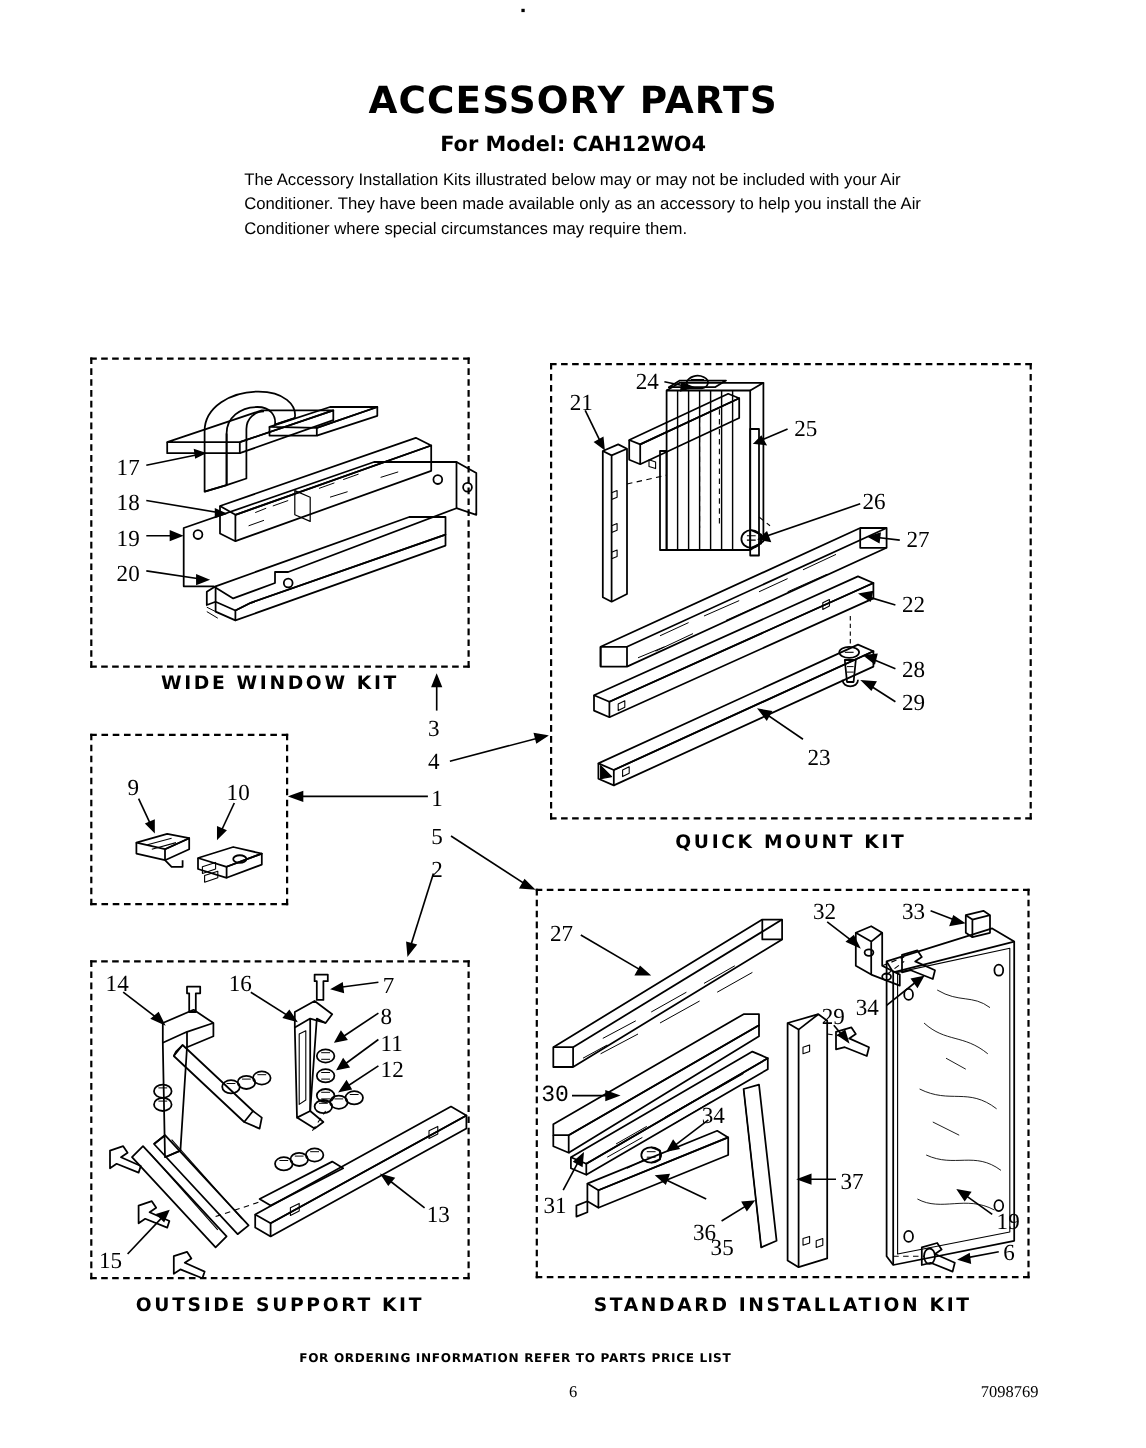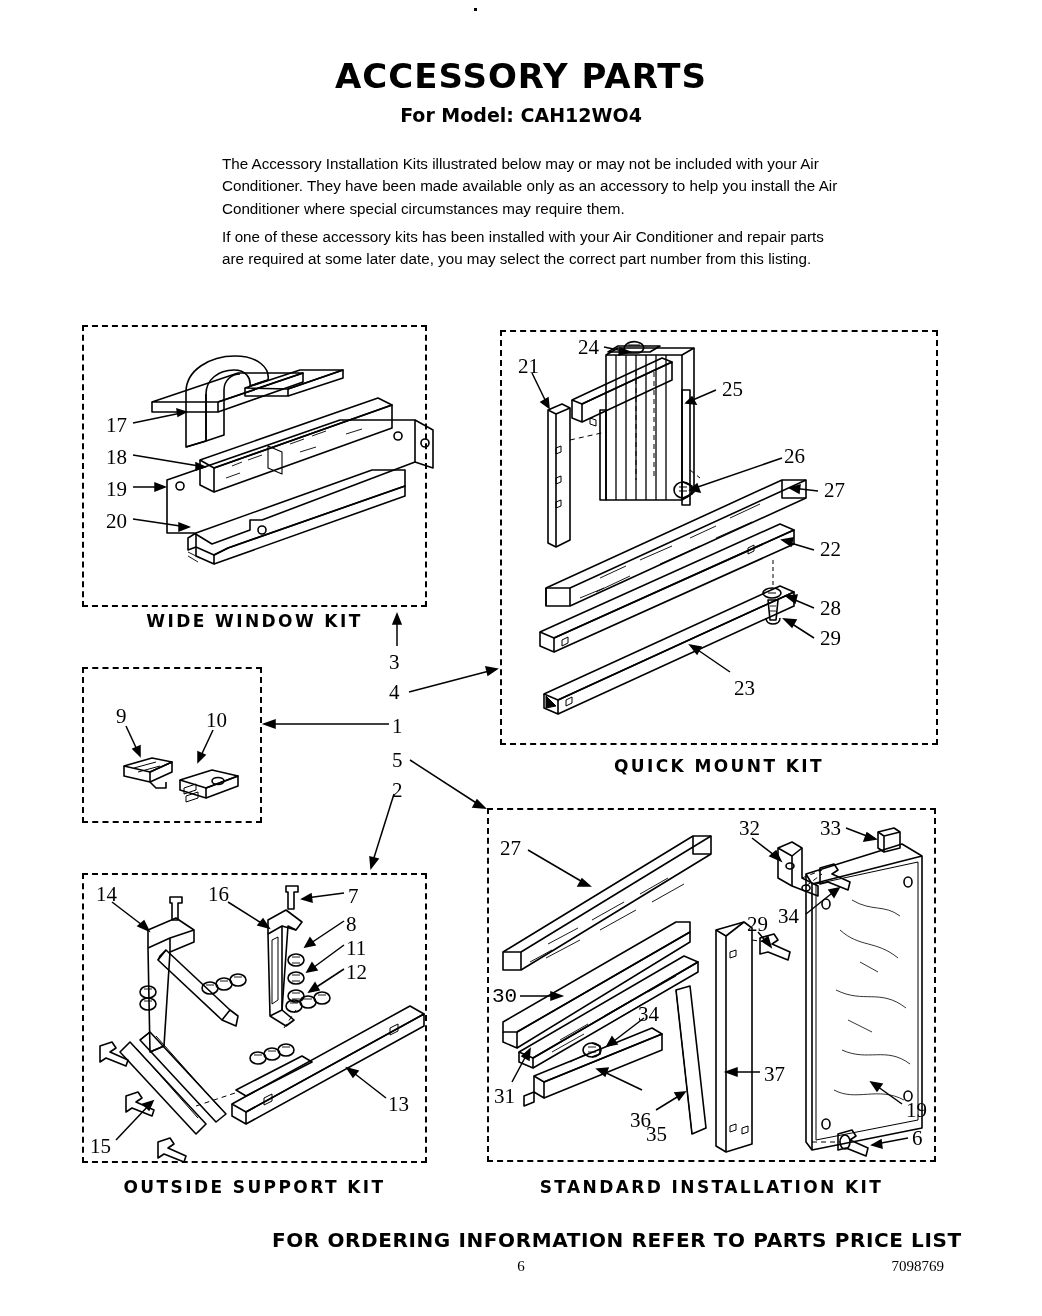--- a/index.html
+++ b/index.html
@@ -1,21 +1,21 @@
 <!DOCTYPE html>
 <html><head>
 <meta charset="utf-8">
 <style>
   html,body{margin:0;padding:0;background:#fff;}
   body{width:1042px;height:1316px;position:relative;overflow:hidden;
        font-family:"Liberation Sans", sans-serif;color:#000;}
 
   
   #header{position:absolute;left:0;top:0;width:1042px;}
-  #doc-title{font-size:34px;font-weight:bold;text-align:center;margin-top:56px;
+  #doc-title{font-size:34px;font-weight:bold;text-align:center;margin-top:72px;
              letter-spacing:1px;font-family:"DejaVu Sans", sans-serif;}
   #doc-model{font-size:19px;font-weight:bold;text-align:center;margin-top:8px;
              font-family:"DejaVu Sans", sans-serif;}
   #intro{position:absolute;left:222px;top:153px;width:620px;font-size:15.2px;
          line-height:1.47;font-family:"Liberation Sans", sans-serif;}
   #intro p{margin:0 0 6px 0;}
 
   
   .panel{position:absolute;box-sizing:border-box;
          border:2px dashed #000;}
@@ -34,21 +34,21 @@
   #title-standard{left:487px;top:1177px;width:449px;}
 
   
   .cal{position:absolute;font-size:21px;font-family:"Liberation Serif", serif;
        line-height:1;white-space:nowrap;}
 
   
   .draw{position:absolute;left:0;top:0;overflow:visible;}
 
   
-  #footer-note{position:absolute;left:272px;top:1228px;font-size:20px;
+  #footer-note{position:absolute;left:272px;top:1228px;font-size:11px;
                font-weight:bold;letter-spacing:.6px;
                font-family:"DejaVu Sans", sans-serif;}
   #footer-page{position:absolute;left:0;top:1258px;width:1042px;
                text-align:center;font-size:15px;
                font-family:"Liberation Serif", serif;}
   #footer-docnum{position:absolute;right:98px;top:1258px;font-size:15px;
                  font-family:"Liberation Serif", serif;}
   #speck{position:absolute;left:474px;top:8px;width:3px;height:3px;background:#000;}
 </style>
 </head>
@@ -56,21 +56,20 @@
 
 <div id="header">
   <div id="doc-title">ACCESSORY PARTS</div>
   <div id="doc-model">For Model: CAH12WO4</div>
 </div>
 
 <div id="speck"></div>
 
 <div id="intro">
   <p>The Accessory Installation Kits illustrated below may or may not be included with your Air Conditioner. They have been made available only as an accessory to help you install the Air Conditioner where special circumstances may require them.</p>
-  <p>If one of these accessory kits has been installed with your Air Conditioner and repair parts are required at some later date, you may select the correct part number from this listing.</p>
 </div>
 
 <div class="panel" id="panel-wide"></div>
 <div class="panel-title" id="title-wide">WIDE WINDOW KIT</div>
 
 <svg class="draw" width="1042" height="1316" viewBox="0 0 1042 1316" fill="none" stroke="#000" stroke-width="1.6" stroke-linejoin="round">
 
   <path d="M152 402 L238 373 L303 373 L218 402 Z"></path>
   <path d="M152 402 L152 412 L218 412 L218 402"></path>
   <path d="M218 402 L303 373 L303 382 L218 412"></path>

